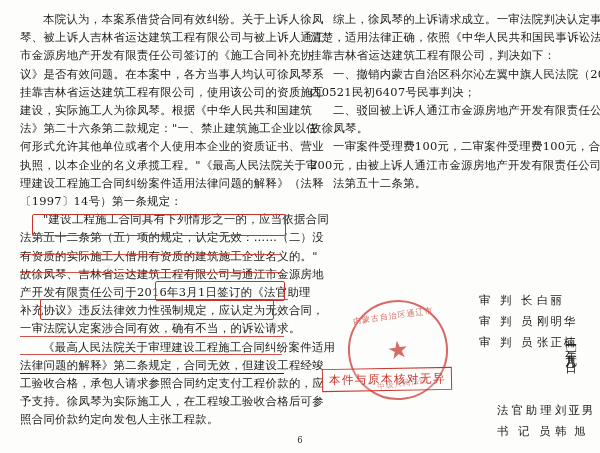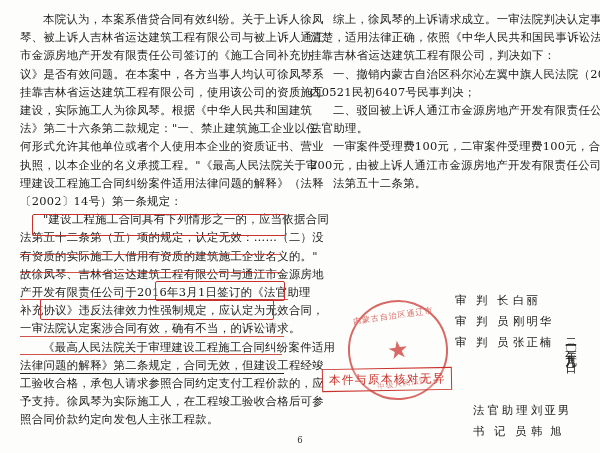--- a/index.html
+++ b/index.html
@@ -65,21 +65,21 @@
 
   
   .sig-block {
     position: absolute;
     font-size: 11.4px;
     line-height: 21px;
     color: #1a1a1a;
     letter-spacing: 1px;
   }
   .sig-row { white-space: nowrap; }
-  .sig-label { display: inline-block; width: 58px; letter-spacing: 3px;}
+  .sig-label { display: inline-block; width: 58px; letter-spacing: 3px; margin-left: 24px;}
   .sig-name { letter-spacing: 2px; text-align: right; }
 
   
   .vdate {
     position: absolute;
     right: 22px;
     top: 330px;
     writing-mode: vertical-rl;
     text-orientation: upright;
     font-size: 11.6px;
@@ -166,21 +166,21 @@
       <span class="line ind">本院认为，本案系借贷合同有效纠纷。关于上诉人徐凤</span>
       <span class="line">琴、被上诉人吉林省运达建筑工程有限公司与被上诉人通江</span>
       <span class="line">市金源房地产开发有限责任公司签订的《施工合同补充协</span>
       <span class="line">议》是否有效问题。在本案中，各方当事人均认可徐凤琴系</span>
       <span class="line">挂靠吉林省运达建筑工程有限公司，使用该公司的资质施工</span>
       <span class="line">建设，实际施工人为徐凤琴。根据《中华人民共和国建筑</span>
       <span class="line">法》第二十六条第二款规定："一、禁止建筑施工企业以任</span>
       <span class="line">何形式允许其他单位或者个人使用本企业的资质证书、营业</span>
       <span class="line">执照，以本企业的名义承揽工程。"《最高人民法院关于审</span>
       <span class="line">理建设工程施工合同纠纷案件适用法律问题的解释》（法释</span>
-      <span class="line">〔2002〕14号）第一条规定：</span>
+      <span class="line">〔1997〕14号）第一条规定：</span>
     </div>
 
     <div class="para">
       <span class="line ind">"建设工程施工合同具有下列情形之一的，应当依据合同</span>
       <span class="line">法第五十二条第（五）项的规定，认定无效：……（二）没</span>
       <span class="line">有资质的实际施工人借用有资质的建筑施工企业名义的。"</span>
     </div>
 
     <div class="para">
       <span class="line">故徐凤琴、吉林省运达建筑工程有限公司与通江市金源房地</span>
@@ -217,21 +217,21 @@
       <span class="line">挂靠吉林省运达建筑工程有限公司，判决如下：</span>
     </div>
 
     <div class="para">
       <span class="line ind">一、撤销内蒙古自治区科尔沁左翼中旗人民法院（2020）</span>
       <span class="line">内0521民初6407号民事判决；</span>
     </div>
 
     <div class="para">
       <span class="line ind">二、驳回被上诉人通江市金源房地产开发有限责任公司</span>
-      <span class="line">法官助理。</span>
+      <span class="line">故徐凤琴。</span>
     </div>
 
     <div class="para">
       <span class="line ind">一审案件受理费100元，二审案件受理费100元，合计</span>
       <span class="line">200元，由被上诉人通江市金源房地产开发有限责任公司负担。</span>
     </div>
 
     <div class="para">
       <span class="line ind">法第五十二条第。</span>
     </div>

